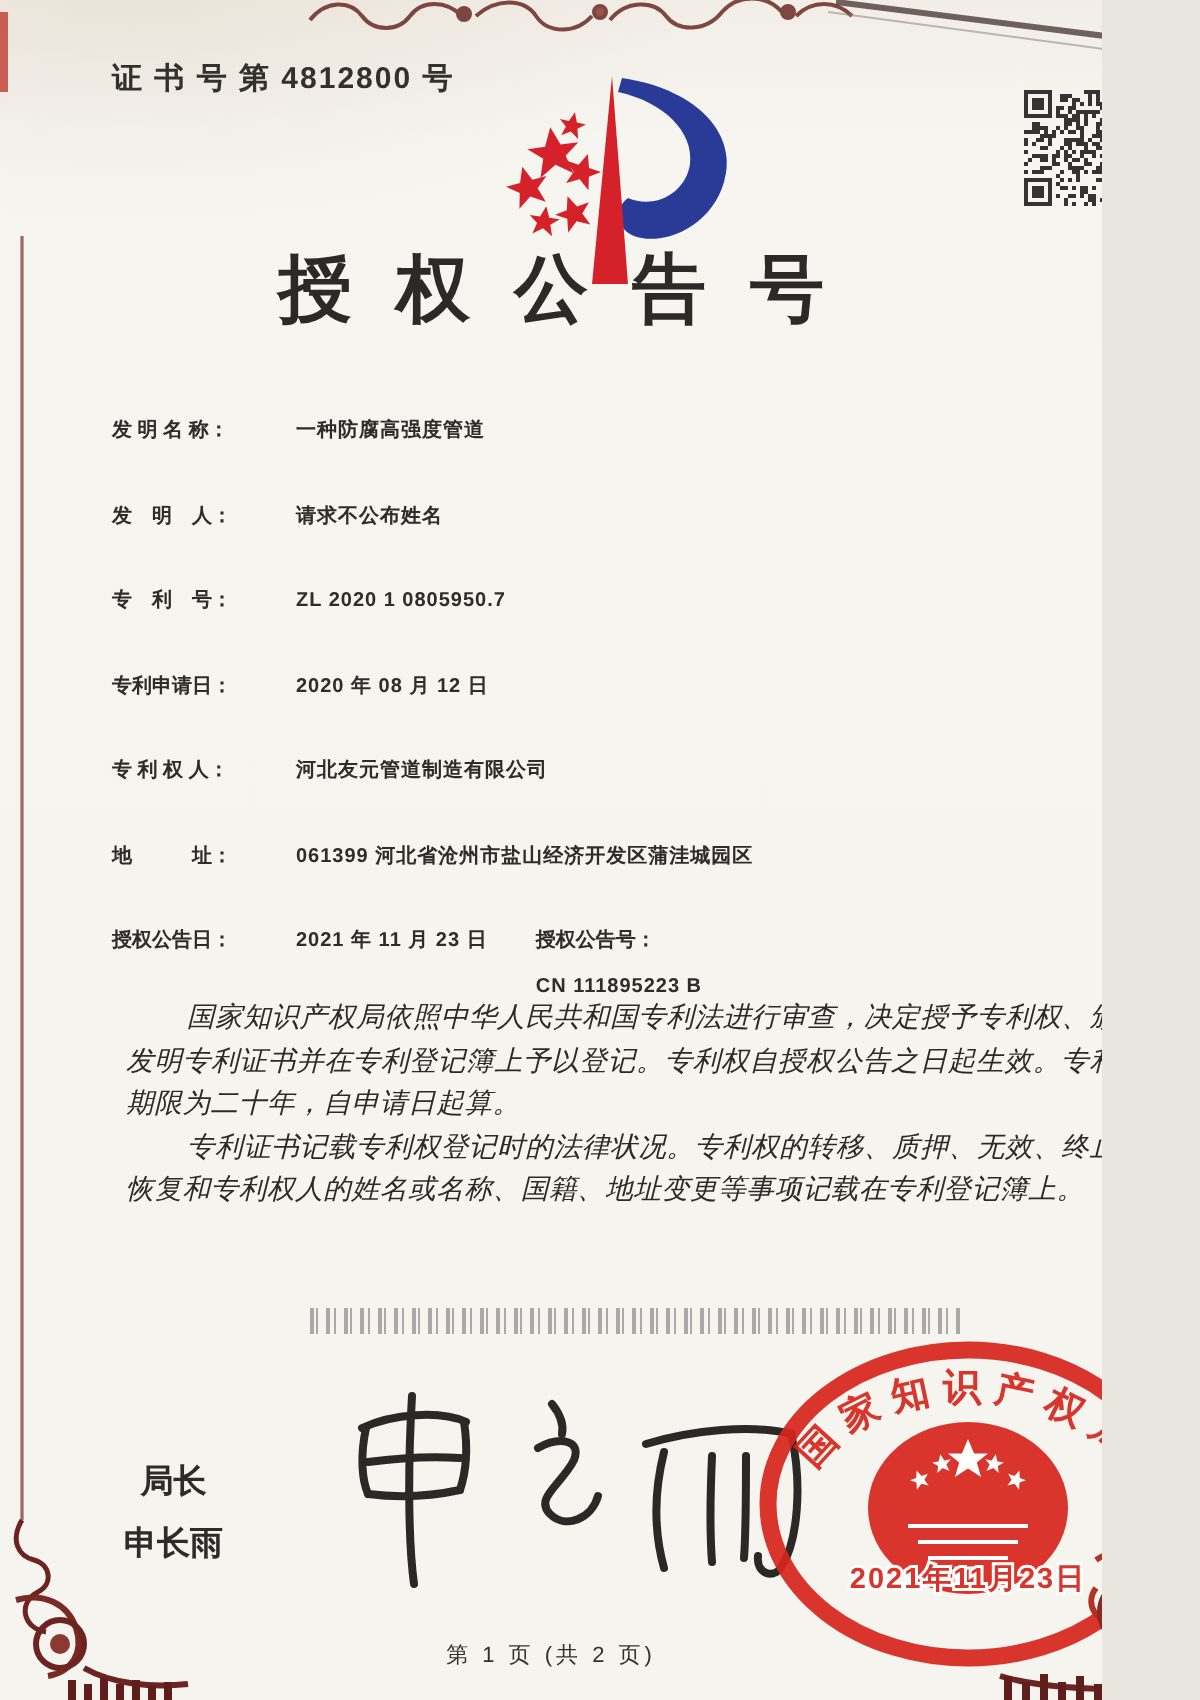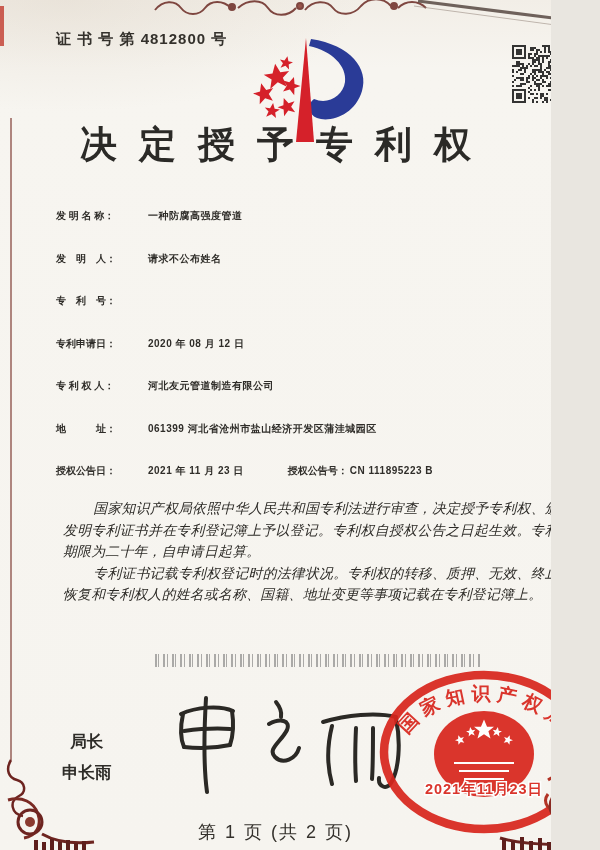--- a/index.html
+++ b/index.html
@@ -15,42 +15,42 @@
   .logo{position:absolute;left:233px;top:33px;width:152px;height:126px;}
   .qr{position:absolute;left:512px;top:45px;width:58px;height:58px;opacity:.88;}
   .title{
     position:absolute;top:120px;left:0;width:100%;text-align:center;
     font-size:37px;font-weight:700;letter-spacing:22px;text-indent:22px;color:#2b2a27;
   }
   .rows{position:absolute;left:56px;top:204px;width:505px;}
   .row{display:flex;align-items:baseline;font-size:10px;line-height:23px;margin-bottom:19.5px;}
   .row .lbl{display:inline-block;width:92px;font-weight:700;flex:none;color:#2f2d29;}
   .row .val{font-weight:600;letter-spacing:.5px;color:#2f2d29;}
-  .row .pair2{margin-left:44px;display:flex;}
+  .row .pair2{margin-left:24px;display:flex;flex-direction:column;}
   .row .pair2 .lbl{width:auto;margin-right:2px;}
   .body-text{
     position:absolute;left:48px;top:498px;width:510px;
     font-size:13.8px;line-height:21.5px;text-align:justify;
     font-style:italic;color:#2d2b27;letter-spacing:.3px;margin-left:15px;
   }
   .body-text p{margin:0;text-indent:2.2em;}
   .barcode{
     position:absolute;left:155px;top:654px;width:326px;height:13px;opacity:.5;
     background:repeating-linear-gradient(90deg,
       #5f5f5f 0 2px,transparent 2px 3px,
       #5f5f5f 3px 4px,transparent 4px 8px,
       #5f5f5f 8px 10px,transparent 10px 12px,
       #5f5f5f 12px 13px,transparent 13px 17px);
   }
   .signer{position:absolute;left:62px;top:726px;font-size:16.5px;font-weight:600;line-height:31px;color:#2e2c28;text-align:center;}
   .signature{position:absolute;left:150px;top:690px;width:260px;height:112px;}
   .seal{position:absolute;left:372px;top:666px;width:224px;height:184px;}
   .footer{
     position:absolute;top:820px;left:0;width:100%;text-align:center;
-    font-size:18px;letter-spacing:2px;color:#34312c;
+    font-size:11px;letter-spacing:2px;color:#34312c;
   }
   .ornaments{position:absolute;left:0;top:0;width:600px;height:850px;pointer-events:none;}
 </style>
 </head>
 <body>
 
 <div class="page">
 
   <div class="cert-no">证 书 号 第 4812800 号</div>
 
@@ -361,33 +361,34 @@
       <rect x="1" y="1" width="5" height="5" fill="#f6f4ef"></rect>
       <rect x="2" y="2" width="3" height="3" fill="#1a1a1a"></rect>
       <rect x="22" y="0" width="7" height="7" fill="#1a1a1a"></rect>
       <rect x="23" y="1" width="5" height="5" fill="#f6f4ef"></rect>
       <rect x="24" y="2" width="3" height="3" fill="#1a1a1a"></rect>
       <rect x="0" y="22" width="7" height="7" fill="#1a1a1a"></rect>
       <rect x="1" y="23" width="5" height="5" fill="#f6f4ef"></rect>
       <rect x="2" y="24" width="3" height="3" fill="#1a1a1a"></rect>
     </svg>
 
-  <div class="title">决定授予专利权</div>
+  <div class="title">授权公告号</div>
 
   <div class="rows">
     <div class="row">
       <span class="lbl">发 明 名 称：</span>
       <span class="val">一种防腐高强度管道</span>
     </div>
     <div class="row">
       <span class="lbl">发　明　人：</span>
       <span class="val">请求不公布姓名</span>
     </div>
     <div class="row">
       <span class="lbl">专　利　号：</span>
+      <span class="val">ZL 2020 1 0805950.7</span>
     </div>
     <div class="row">
       <span class="lbl">专利申请日：</span>
       <span class="val">2020 年 08 月 12 日</span>
     </div>
     <div class="row">
       <span class="lbl">专 利 权 人：</span>
       <span class="val">河北友元管道制造有限公司</span>
     </div>
     <div class="row">

